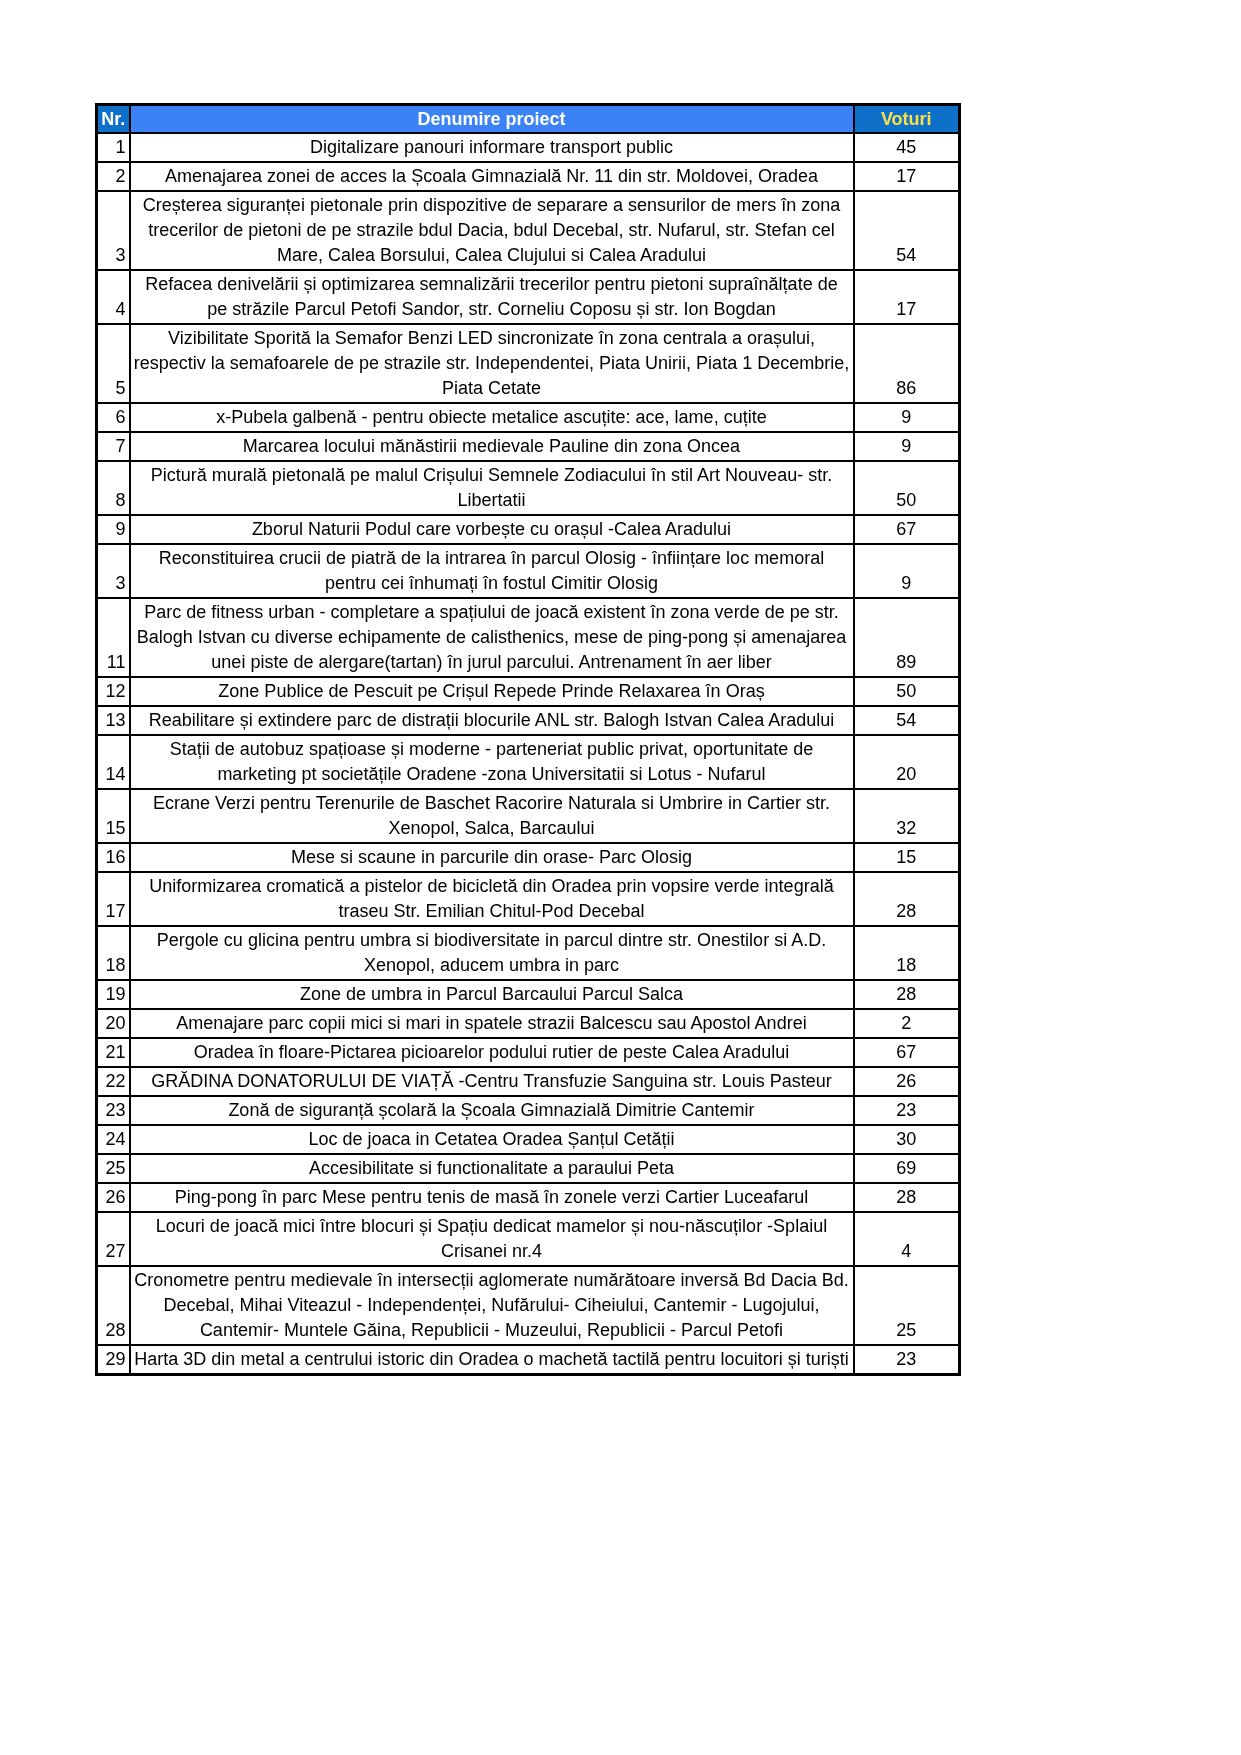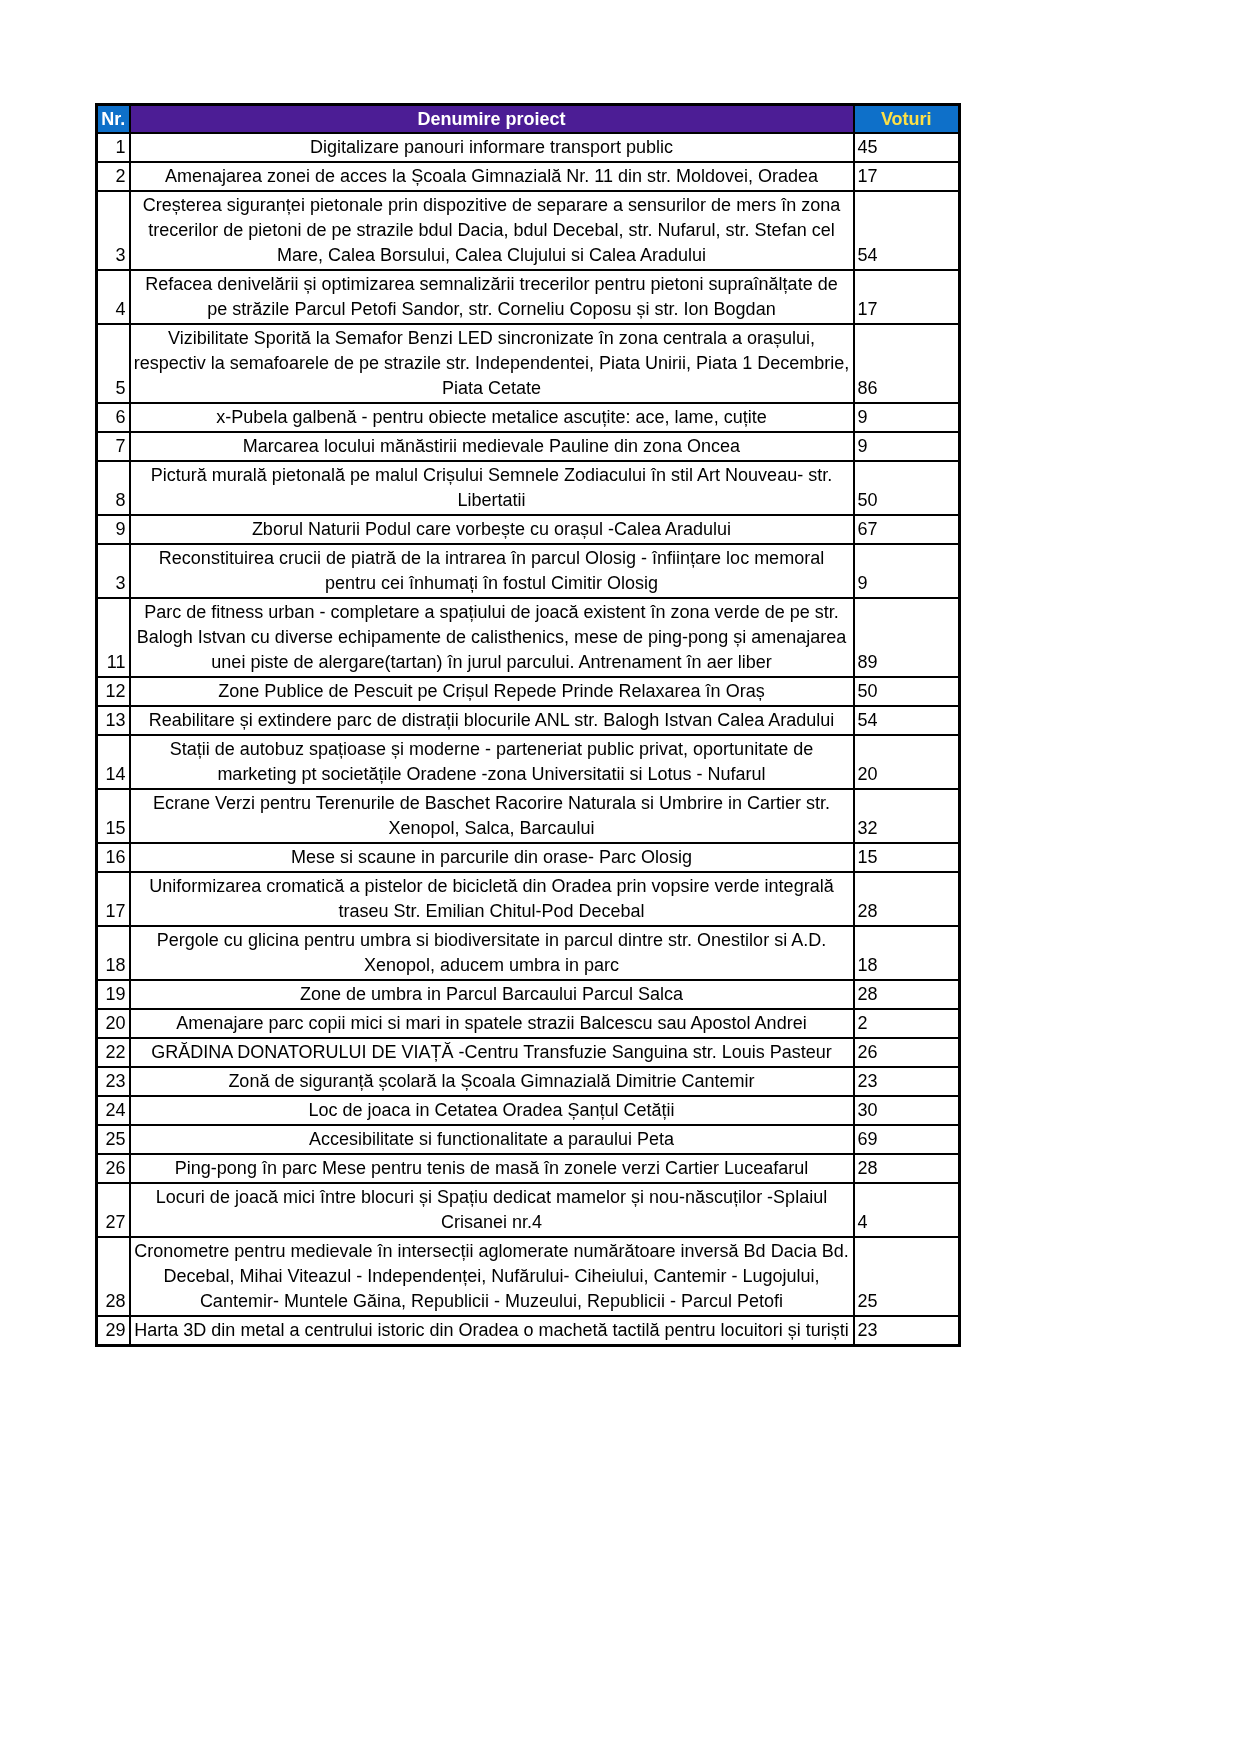--- a/index.html
+++ b/index.html
@@ -46,38 +46,38 @@
     text-align: right;
     vertical-align: bottom;
     padding: 1px 3px 1px 1px;
   }
   td.cell-name {
     text-align: center;
     vertical-align: top;
     padding: 1px 24px 1px 4px;
   }
   td.cell-votes {
-    text-align: left;
+    text-align: center;
     vertical-align: bottom;
     padding: 1px 6px 1px 2px;
   }
 </style>
 </head>
 <body>
 
 <table class="projects">
   <colgroup>
     <col class="col-nr">
     <col class="col-name">
     <col class="col-votes">
   </colgroup>
   <thead>
     <tr>
       <th style="background: rgb(14, 112, 201); color: rgb(255, 255, 255);">Nr.</th>
-      <th style="background: #4c1d95; color: rgb(255, 255, 255);">Denumire proiect</th>
+      <th style="background: #3b82f6; color: rgb(255, 255, 255);">Denumire proiect</th>
       <th style="background: rgb(14, 112, 201); color: #fde047;">Voturi</th>
     </tr>
   </thead>
   <tbody>
       <tr>
     <td class="cell-nr">1</td>
     <td class="cell-name">Digitalizare panouri informare transport public</td>
     <td class="cell-votes">45</td>
   </tr>
       <tr>
@@ -169,20 +169,25 @@
     <td class="cell-nr">19</td>
     <td class="cell-name">Zone de umbra in Parcul Barcaului Parcul Salca</td>
     <td class="cell-votes">28</td>
   </tr>
       <tr>
     <td class="cell-nr">20</td>
     <td class="cell-name">Amenajare parc copii mici si mari in spatele strazii Balcescu sau Apostol Andrei</td>
     <td class="cell-votes">2</td>
   </tr>
       <tr>
+    <td class="cell-nr">21</td>
+    <td class="cell-name">Oradea în floare-Pictarea picioarelor podului rutier de peste Calea Aradului</td>
+    <td class="cell-votes">67</td>
+  </tr>
+      <tr>
     <td class="cell-nr">22</td>
     <td class="cell-name">GRĂDINA DONATORULUI DE VIAȚĂ -Centru Transfuzie Sanguina str. Louis Pasteur</td>
     <td class="cell-votes">26</td>
   </tr>
       <tr>
     <td class="cell-nr">23</td>
     <td class="cell-name">Zonă de siguranță școlară la Școala Gimnazială Dimitrie Cantemir</td>
     <td class="cell-votes">23</td>
   </tr>
       <tr>

